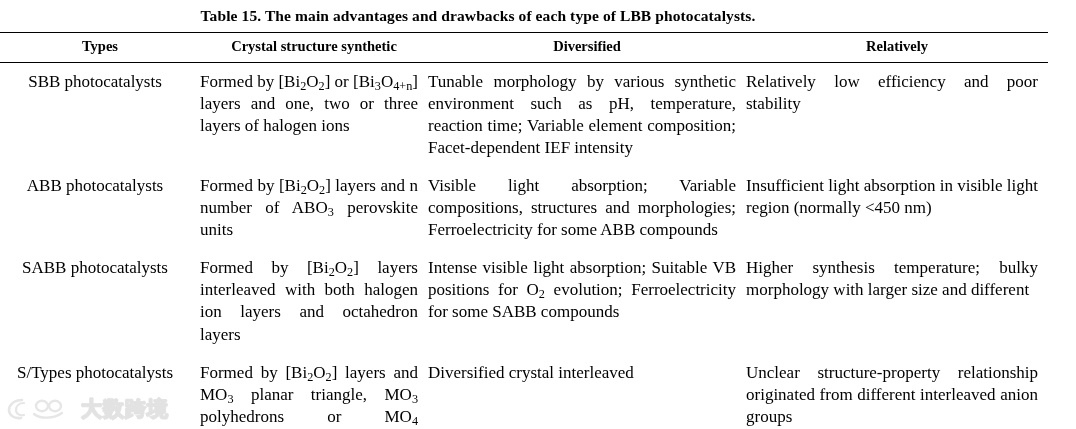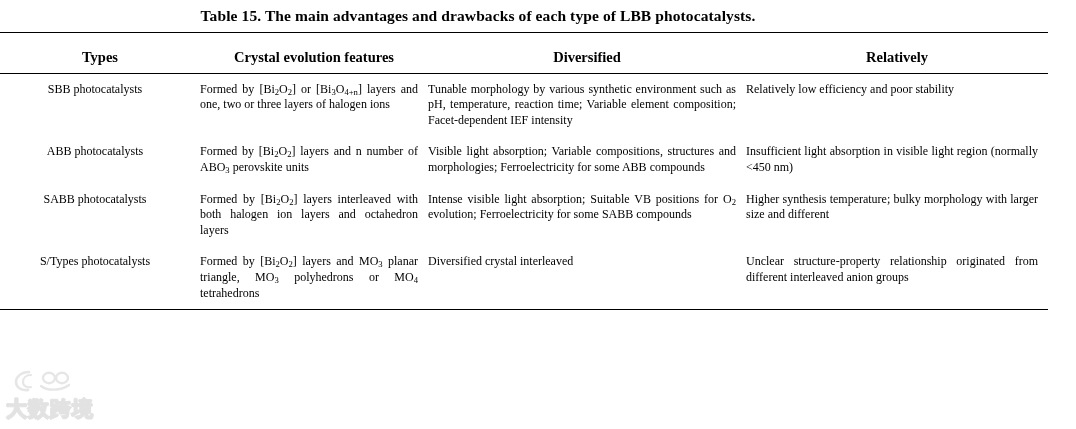--- a/index.html
+++ b/index.html
@@ -37,28 +37,28 @@
     border-collapse: collapse;
     width: 1048px;
     margin: 0 auto;
     table-layout: fixed;
   }
 
   table.main-table thead th {
     font-weight: bold;
     font-size: 14.5px;
     text-align: center;
-    padding: 16px 4px 7px 4px;
+    padding: 5px 4px 7px 4px;
     border-top: 1.6px solid #000;
     border-bottom: 1.1px solid #000;
     vertical-align: middle;
   }
 
   table.main-table tbody td {
-    font-size: 12px;
+    font-size: 17px;
     line-height: 1.30;
     vertical-align: top;
     padding: 8px 10px 8px 0;
     border: none;
   }
 
   table.main-table tbody tr:last-child td {
     border-bottom: 1.6px solid #000;
   }
 
@@ -91,21 +91,20 @@
   .watermark {
     position: absolute;
     left: 6px;
     bottom: 6px;
     display: flex;
     align-items: center;
     gap: 1px;
     opacity: 1;
     pointer-events: none;
     user-select: none;
-    flex-direction: column;
   }
   .wm-logo {
     display: block;
   }
   .wm-text {
     font-family: "DejaVu Sans", "Liberation Sans", sans-serif;
     font-size: 21px;
     font-weight: bold;
     color: #ffffff;
     -webkit-text-stroke: 1px #e2e2e2;
@@ -125,21 +124,21 @@
   <table class="main-table">
     <colgroup>
       <col class="c1">
         <col class="c2">
         <col class="c3">
         <col class="c4">
     </colgroup>
     <thead>
       <tr>
         <th>Types</th>
-        <th>Crystal evolution features</th>
+        <th>Crystal structure synthetic</th>
         <th>Diversified</th>
         <th>Relatively</th>
       </tr>
     </thead>
     <tbody>
       <tr>
         <td class="col-type">SBB photocatalysts</td>
         <td class="col-crystal">Formed by [Bi<sub>2</sub>O<sub>2</sub>] or [Bi<sub>3</sub>O<sub>4+n</sub>] layers and one, two or three layers of halogen ions</td>
         <td class="col-adv">Tunable morphology by various synthetic environment such as pH, temperature, reaction time; Variable element composition; Facet-dependent IEF intensity</td>
         <td class="col-draw">Relatively low efficiency and poor stability</td>

